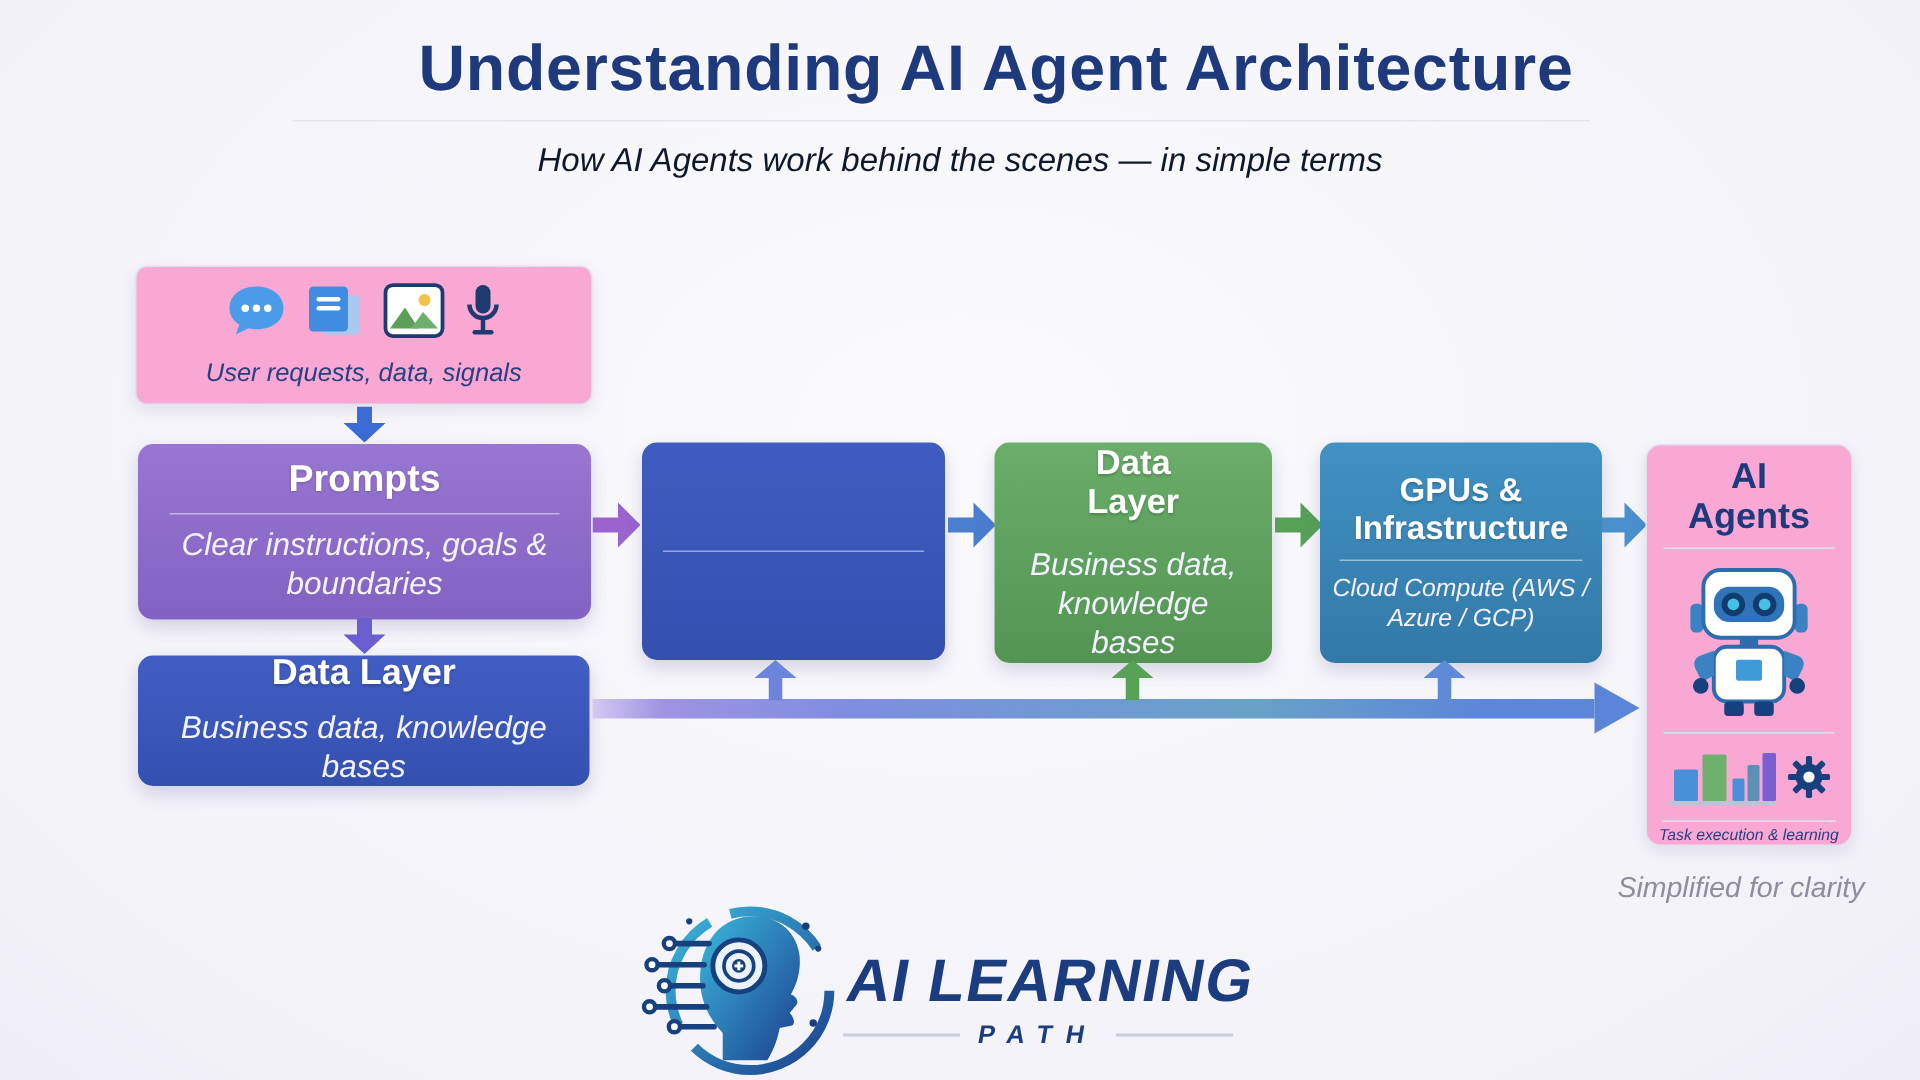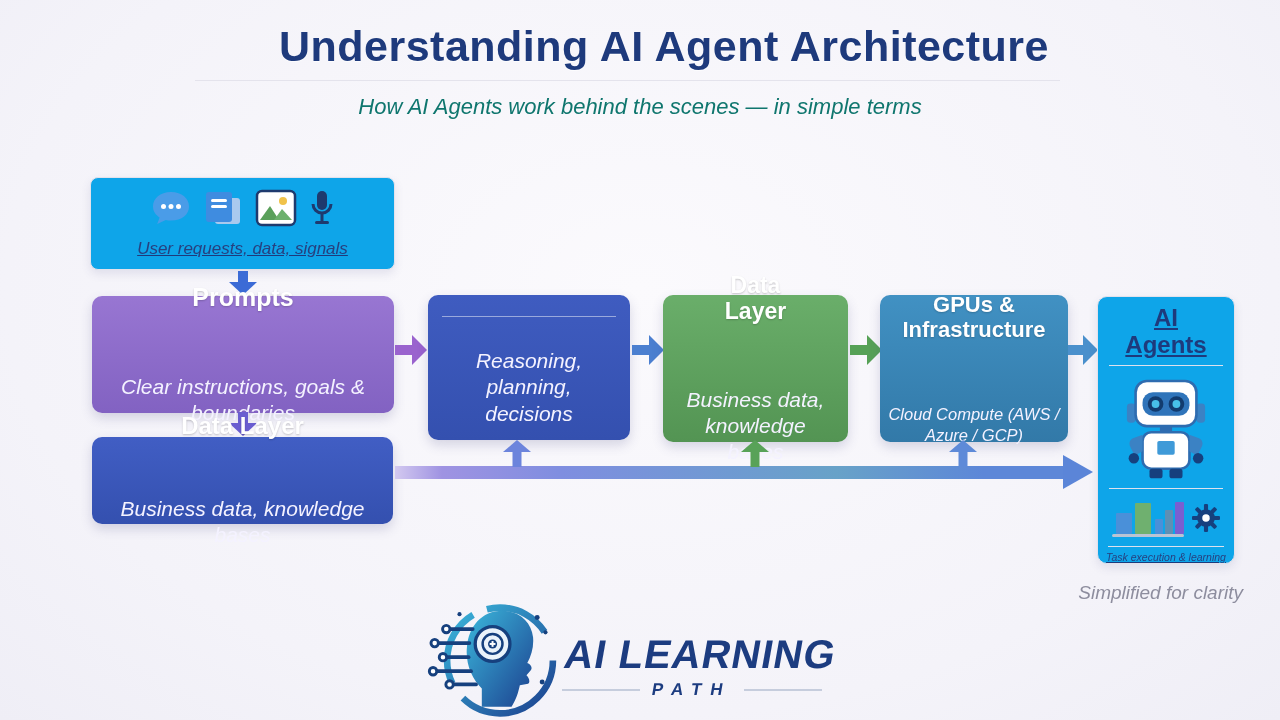--- a/index.html
+++ b/index.html
@@ -13,35 +13,33 @@
 
   
   .page-title {
     width:100%; top:22px; text-align:center;
     font-size:43px; font-weight:bold; color:#1e3a7c;
     letter-spacing:.5px; text-shadow:0 1px 1px rgba(255,255,255,.8);padding-left:48px;
   }
   .title-divider { left:195px; top:80px; width:865px; height:1px; background:#e4e3ec; }
   .page-subtitle {
     width:100%; top:94px; text-align:center;
-    font-size:22px; font-style:italic; color:#0f766e;
+    font-size:22px; font-style:italic; color:#0f172a;
   }
 
   
   .card {
     border-radius:10px;
     box-shadow:0 5px 12px rgba(70,70,130,.20);
     display:flex; flex-direction:column; align-items:center; justify-content:center;
     text-align:center;
-    gap:23px;
   }
   .white-card {
-    background:#0ea5e9; border:1px solid #e2e2ec; border-radius:8px;
+    background:#f9a8d4; border:1px solid #e2e2ec; border-radius:8px;
     box-shadow:0 4px 10px rgba(70,70,130,.12);
-    text-decoration:underline;
   }
   .box-title {
     color:#fff; font-weight:bold; font-size:23px; line-height:1.15;
     text-shadow:0 1px 2px rgba(0,0,0,.20);
   }
   .box-sub {
     color:#f4f2ff; font-style:italic; font-size:21px; line-height:1.25;
   }
   .inner-divider { height:1px; background:rgba(255,255,255,.48); width:86%; margin:8px auto; }
   .navy-divider { height:1px; background:#dde1ee; width:84%; margin:6px auto; }
@@ -149,21 +147,20 @@
 
 <div class="abs" style="left:395px; top:333px;">
   <svg width="32" height="34" viewBox="0 0 32 34">
       <rect x="0" y="12" width="18" height="10" fill="#9a63ce"></rect>
       <polygon points="17,2 32,17 17,32" fill="#9a63ce"></polygon>
     </svg>
 </div>
 
 <div class="abs card" style="left:428px; top:295px; width:202px; height:145px; background:linear-gradient(180deg,#3f5cc0 0%, #3450af 100%);">
   <div class="inner-divider"></div>
-  <div class="box-sub" style="width:170px;">Reasoning, planning, decisions</div>
 </div>
 
 <div class="abs" style="left:632px; top:333px;">
   <svg width="32" height="34" viewBox="0 0 32 34">
       <rect x="0" y="12" width="18" height="10" fill="#4b7fd0"></rect>
       <polygon points="17,2 32,17 17,32" fill="#4b7fd0"></polygon>
     </svg>
 </div>
 
 <div class="abs card" style="left:663px; top:295px; width:185px; height:147px; background:linear-gradient(180deg,#6aae6a 0%, #539453 100%);">

